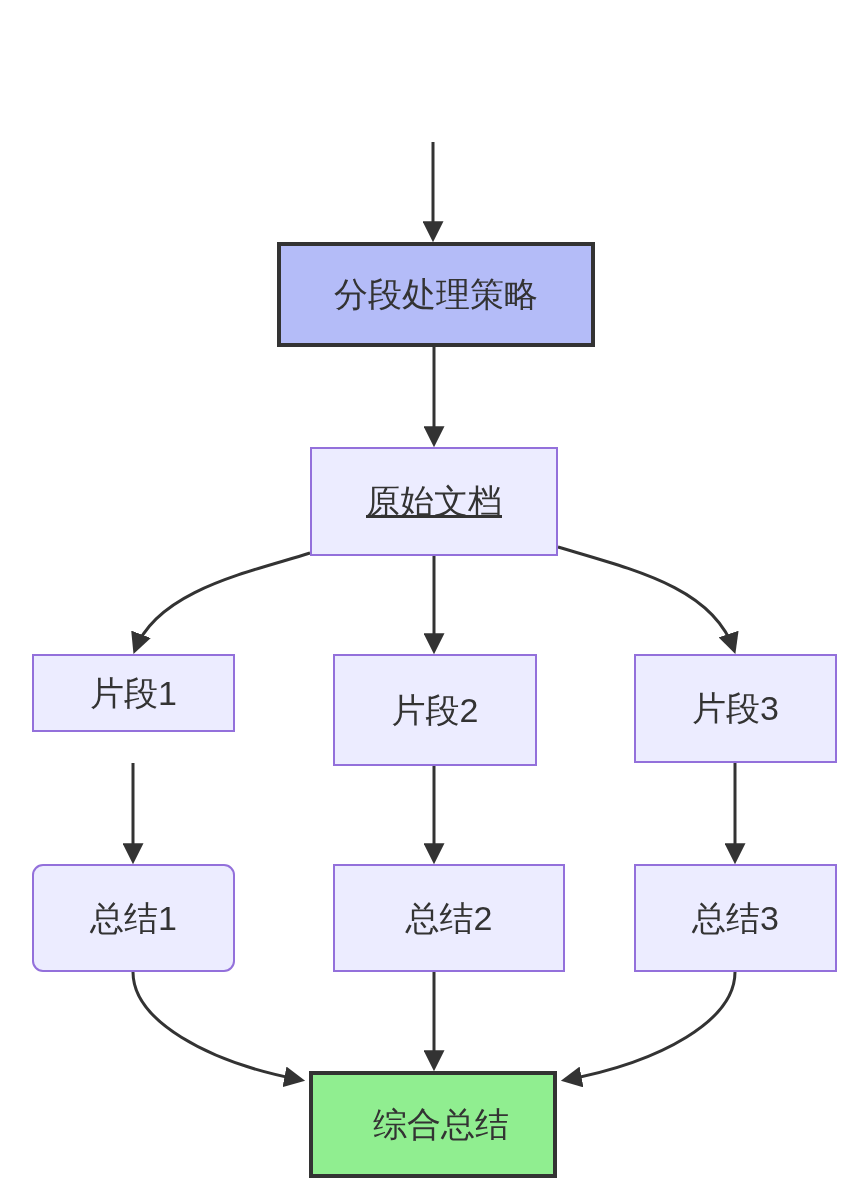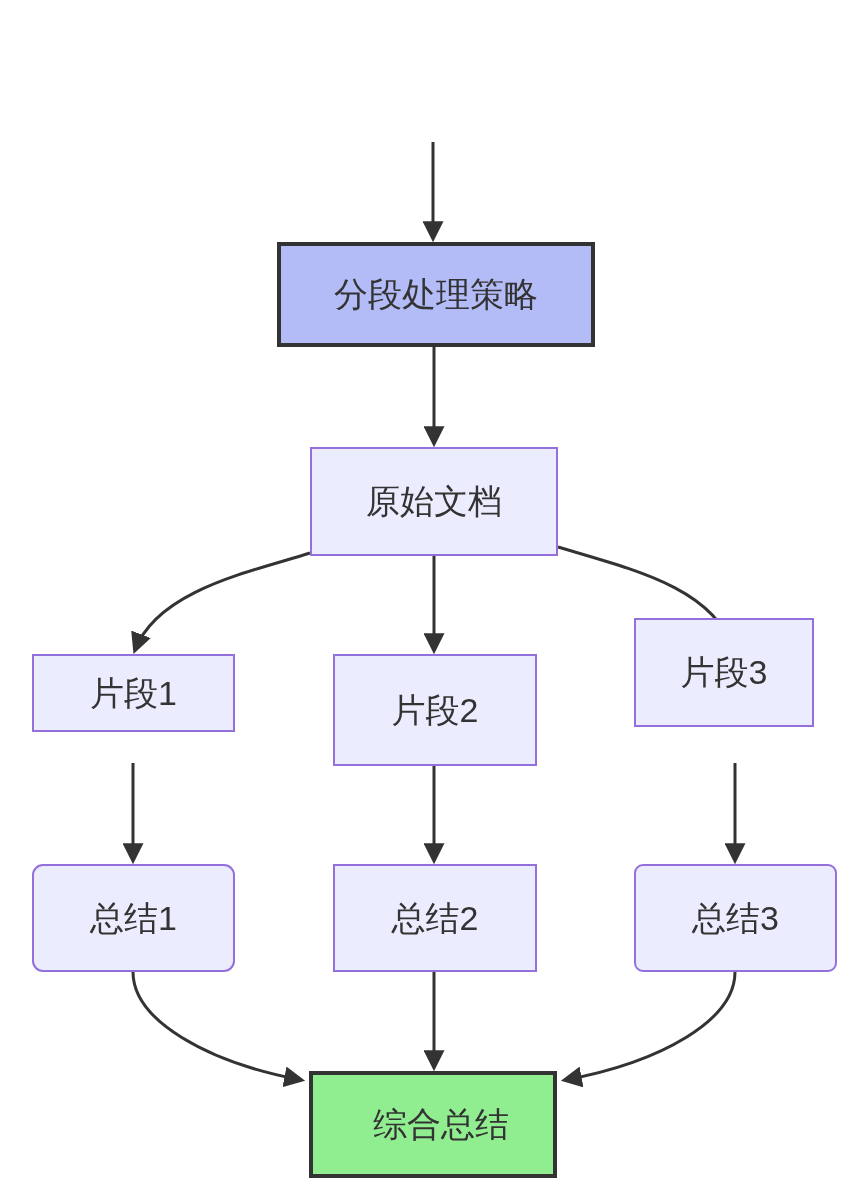--- a/index.html
+++ b/index.html
@@ -74,45 +74,45 @@
     <path class="edge" d="M133,972 C133,1020 206,1062 301,1080" marker-end="url(#arrowhead)"></path>
     <path class="edge" d="M434,972 L434,1067" marker-end="url(#arrowhead)"></path>
     <path class="edge" d="M735,972 C735,1020 662,1062 565,1080" marker-end="url(#arrowhead)"></path>
   </svg>
 
 
   <div class="node emphasis" style="left:277px; top:242px; width:318px; height:105px;">
     <span>分段处理策略</span>
   </div>
 
-  <div class="node default" style="left:310px; top:447px; width:248px; height:109px;">
+  <div class="node default" style="left:310px; top:447px; width:248px; height:109px;text-decoration:underline;">
     <span>原始文档</span>
   </div>
 
   <div class="node default" style="left:32px; top:654px; width:203px; height:78px;">
     <span>片段1</span>
   </div>
 
   <div class="node default" style="left:333px; top:654px; width:204px; height:112px;">
     <span>片段2</span>
   </div>
 
-  <div class="node default" style="left:634px; top:618px; width:180px; height:109px;">
+  <div class="node default" style="left:634px; top:654px; width:203px; height:109px;">
     <span>片段3</span>
   </div>
 
   <div class="node default" style="left:32px; top:864px; width:203px; height:108px;border-radius:11px;">
     <span>总结1</span>
   </div>
 
-  <div class="node default" style="left:333px; top:864px; width:204px; height:108px;">
+  <div class="node default" style="left:333px; top:864px; width:232px; height:108px;">
     <span>总结2</span>
   </div>
 
-  <div class="node default" style="left:634px; top:864px; width:203px; height:108px;border-radius:9px;">
+  <div class="node default" style="left:634px; top:864px; width:203px; height:108px;">
     <span>总结3</span>
   </div>
 
   <div class="node result" style="left:309px; top:1071px; width:248px; height:107px;padding-left:16px;">
     <span>综合总结</span>
   </div>
 
 </div>
 
 </body></html>

